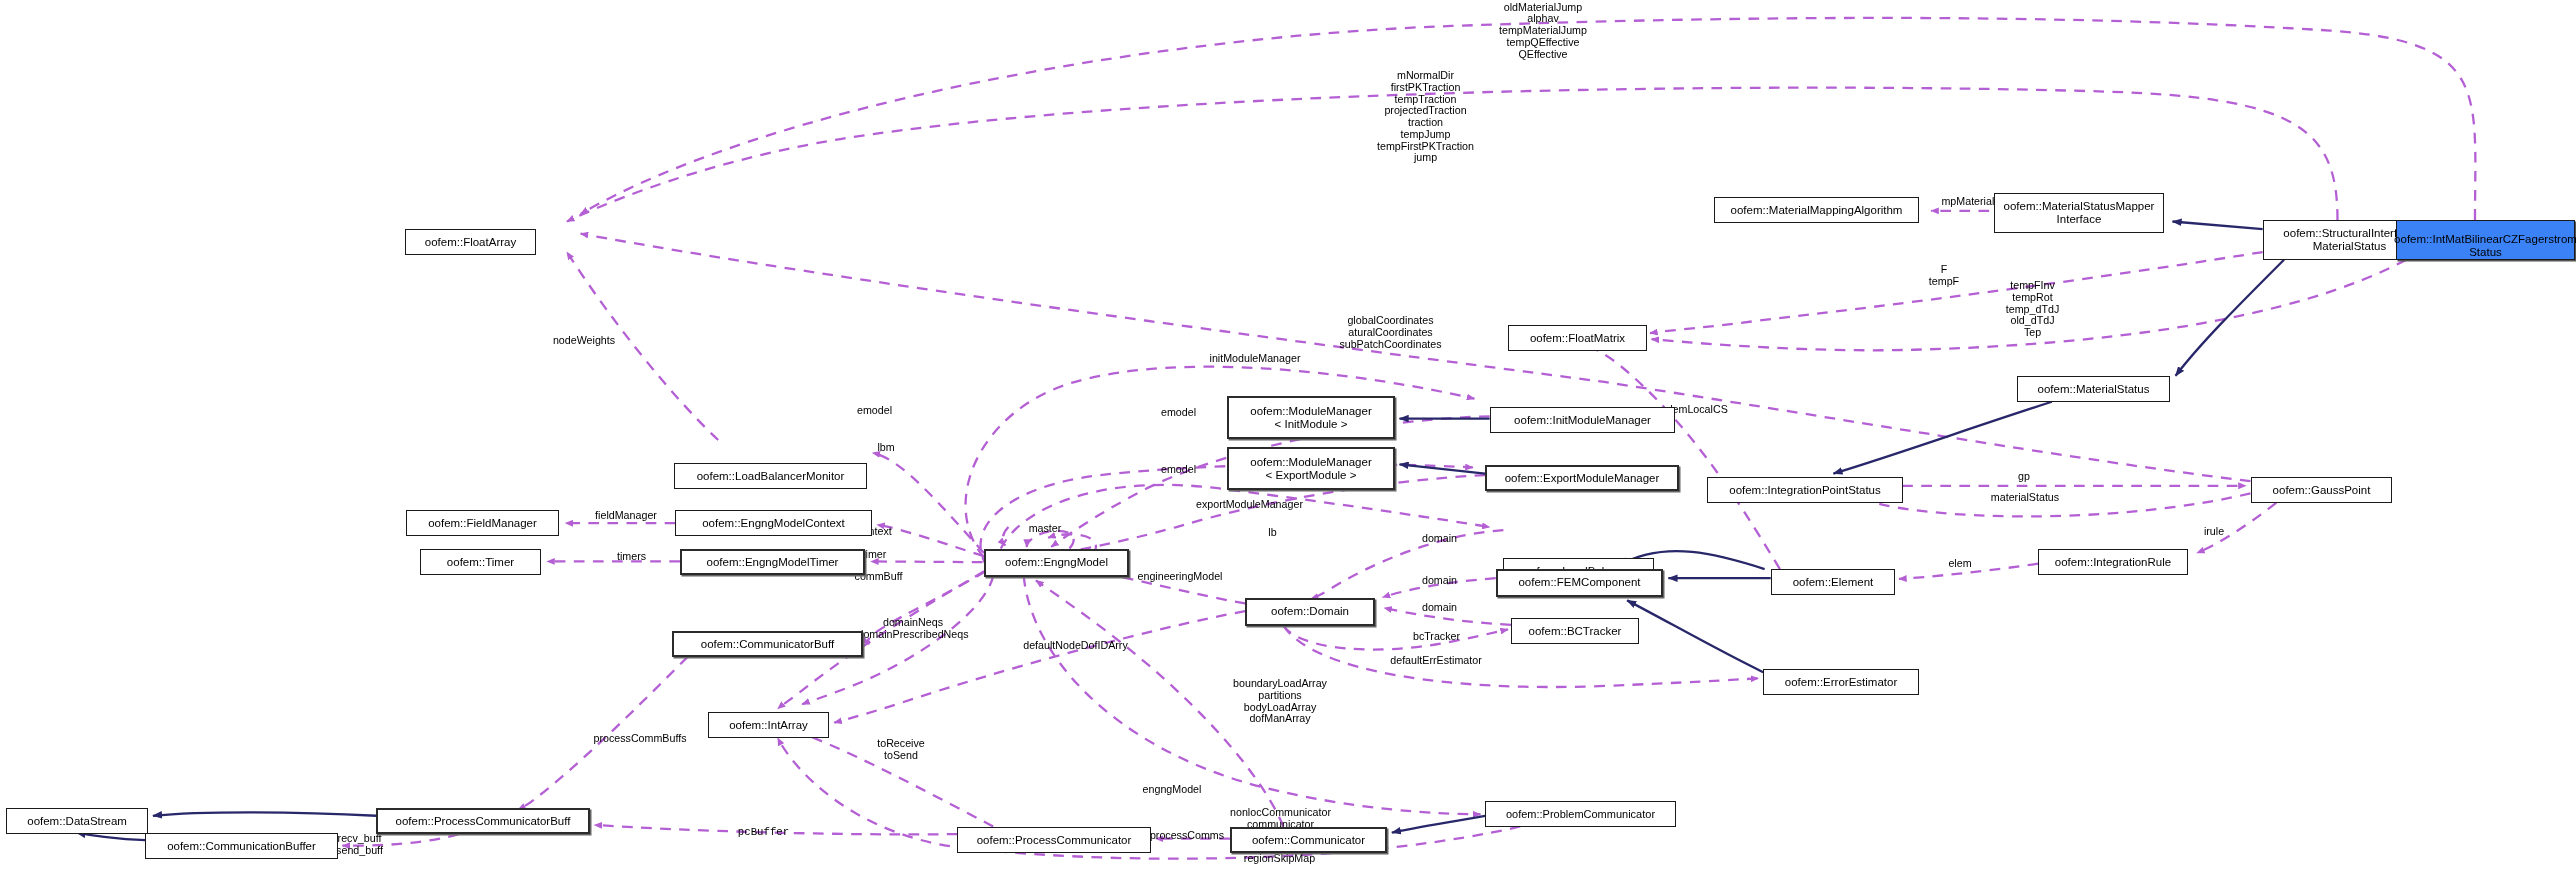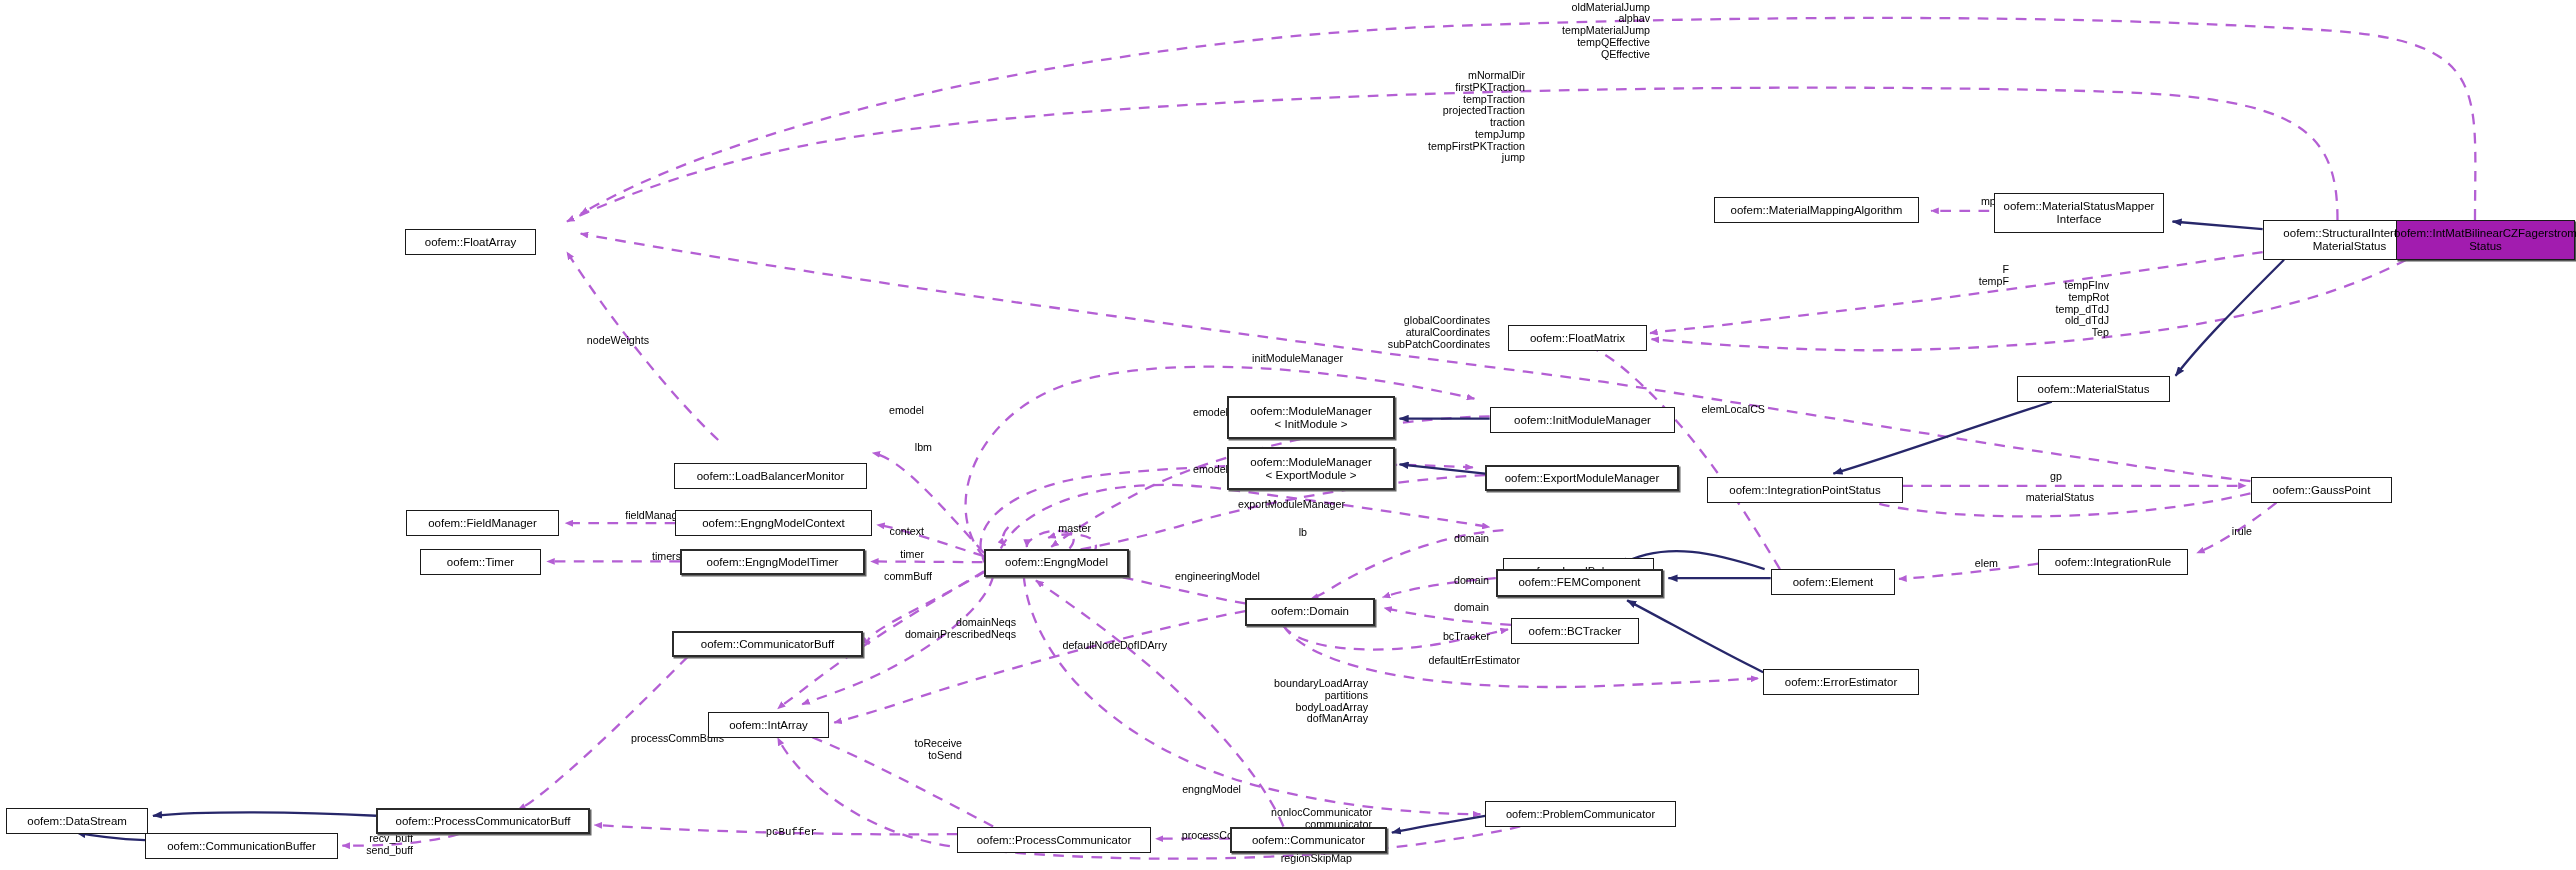--- a/index.html
+++ b/index.html
@@ -34,33 +34,34 @@
     display: flex;
     align-items: center;
     justify-content: center;
     text-align: center;
     line-height: 1.12;
     white-space: pre-line;
     font-family: "Liberation Sans", sans-serif;
     z-index: 5;
   }
   .node.highlight {
-    background: #a21caf;
+    background: #3b82f6;
     border: 1.5px solid #1a1a1a;
     box-shadow: 1.5px 1.5px 0 #555;
+    align-items: flex-end;
   }
   .node.thick {
     border: 2.3px solid #2b2b2b;
     box-shadow: 1.5px 1.5px 0 #666;
   }
   .edge-label {
     position: absolute;
     color: #000000;
     font-family: "Liberation Sans", sans-serif;
-    text-align: right;
+    text-align: center;
     line-height: 1.1;
     white-space: pre-line;
     z-index: 4;
     pointer-events: none;
   }
 </style>
 </head>
 <body>
 
 <div id="diagram">

